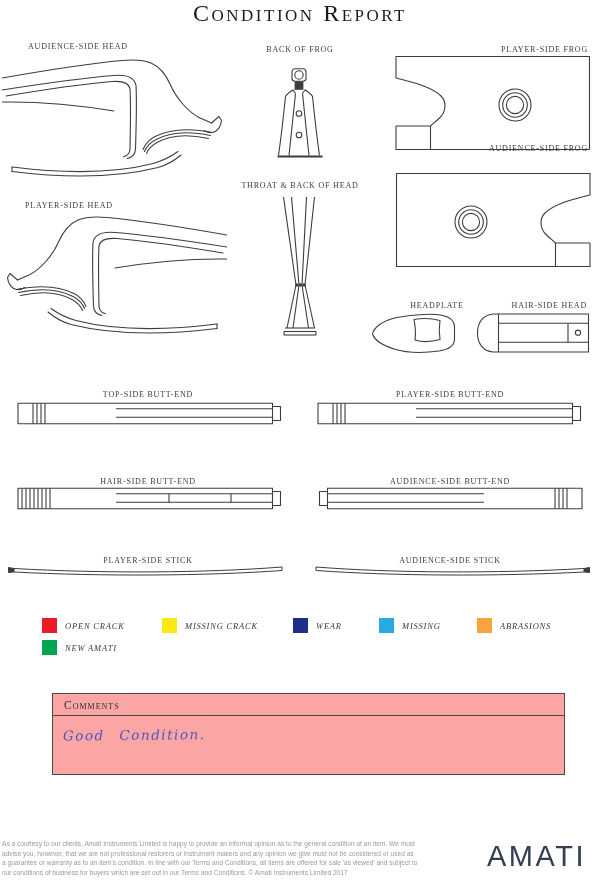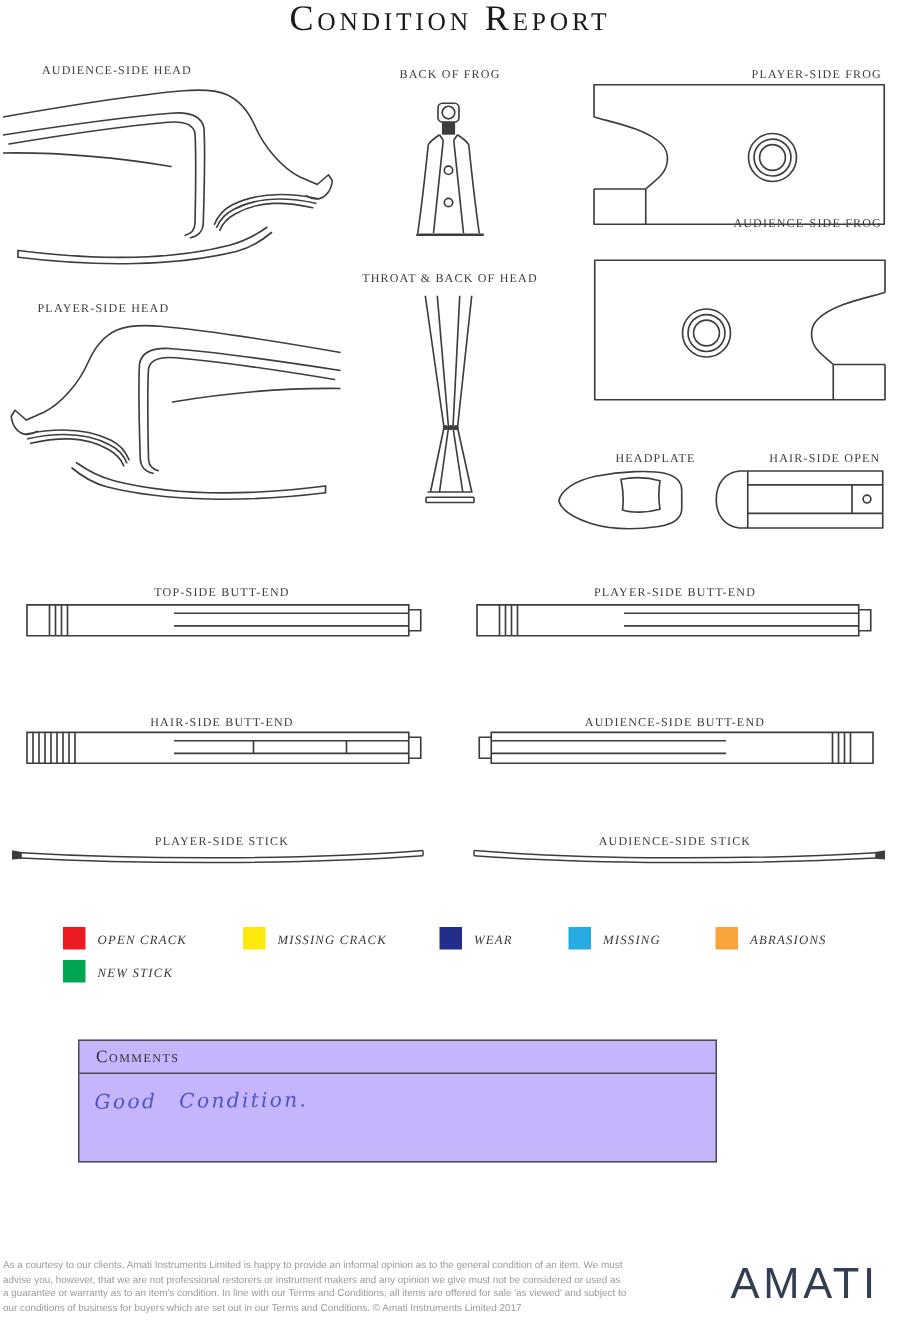--- a/index.html
+++ b/index.html
@@ -10,22 +10,22 @@
          font-size:24px;letter-spacing:2.5px;color:#1b1b1b;}
   .lbl{position:absolute;font-family:"Liberation Serif", serif;font-size:8px;
        letter-spacing:0.8px;color:#403c38;white-space:nowrap;}
   .lbl-c{text-align:center;width:200px;}
   .lbl-r{text-align:right;}
   .drawing{position:absolute;}
   svg{display:block;}
   .leg-item{position:absolute;display:flex;align-items:center;gap:8px;font-style:italic;}
   .sw{width:15px;height:15px;flex:0 0 auto;}
   .leg-txt{font-family:"Liberation Serif", serif;font-size:8.5px;letter-spacing:0.8px;color:#3c3834;white-space:nowrap;}
-  .comments{position:absolute;left:52px;top:693px;width:426px;height:82px;
-            border:1.3px solid #4a4a4a;box-sizing:border-box;background:#c4b5fd;}
+  .comments{position:absolute;left:52px;top:693px;width:513px;height:82px;
+            border:1.3px solid #4a4a4a;box-sizing:border-box;background:#fca5a5;}
   .comments-head{padding:5px 11px 4px;border-bottom:1.3px solid #4a4a4a;
                  font-variant:small-caps;font-size:11.5px;letter-spacing:1px;color:#2f2f2f;}
   .handwriting{padding:9px 10px;color:#4d55c4;font-family:"DejaVu Serif", serif;
                font-style:italic;font-size:13.5px;letter-spacing:1.5px;word-spacing:9px;
                transform:rotate(-0.6deg);}
   .disclaimer{position:absolute;left:2px;top:839px;width:465px;
               font-family:"Liberation Sans", sans-serif;font-size:6.6px;line-height:1.45;color:#9b9b9b;}
   .brand{position:absolute;left:487px;top:840px;font-family:"Liberation Sans", sans-serif;
          font-size:29px;color:#333e53;letter-spacing:2.5px;}
   .hidden-defs{position:absolute;width:0;height:0;overflow:hidden;}
@@ -96,21 +96,21 @@
 
   <div class="title">Condition Report</div>
 
   <div class="lbl" style="left:28px;top:42px;">AUDIENCE-SIDE HEAD</div>
   <div class="lbl lbl-c" style="left:200px;top:45px;">BACK OF FROG</div>
   <div class="lbl lbl-r" style="right:12px;top:45px;">PLAYER-SIDE FROG</div>
   <div class="lbl lbl-r" style="right:12px;top:144px;">AUDIENCE-SIDE FROG</div>
   <div class="lbl" style="left:14px;top:201px;padding-left:11px;">PLAYER-SIDE HEAD</div>
   <div class="lbl lbl-c" style="left:200px;top:181px;">THROAT &amp; BACK OF HEAD</div>
   <div class="lbl lbl-c" style="left:337px;top:301px;">HEADPLATE</div>
-  <div class="lbl lbl-r" style="right:13px;top:301px;">HAIR-SIDE OPEN</div>
+  <div class="lbl lbl-r" style="right:13px;top:301px;">HAIR-SIDE HEAD</div>
   <div class="lbl lbl-c" style="left:48px;top:390px;">TOP-SIDE BUTT-END</div>
   <div class="lbl lbl-c" style="left:350px;top:390px;">PLAYER-SIDE BUTT-END</div>
   <div class="lbl lbl-c" style="left:48px;top:477px;">HAIR-SIDE BUTT-END</div>
   <div class="lbl lbl-c" style="left:350px;top:477px;">AUDIENCE-SIDE BUTT-END</div>
   <div class="lbl lbl-c" style="left:48px;top:556px;">PLAYER-SIDE STICK</div>
   <div class="lbl lbl-c" style="left:350px;top:556px;">AUDIENCE-SIDE STICK</div>
 
   <div class="drawing" style="left:2px;top:57px;">
     <svg width="225" height="120" viewBox="0 0 225 120">
         <use href="#g-head"></use>
@@ -242,21 +242,21 @@
   <div class="leg-item" style="left:379px;top:618px;">
     <span class="sw" style="background-color: rgb(39, 170, 225);"></span>
     <span class="leg-txt">MISSING</span>
   </div>
   <div class="leg-item" style="left:477px;top:618px;">
     <span class="sw" style="background-color: rgb(247, 164, 60);"></span>
     <span class="leg-txt">ABRASIONS</span>
   </div>
   <div class="leg-item" style="left:42px;top:640px;">
     <span class="sw" style="background-color: rgb(0, 165, 81);"></span>
-    <span class="leg-txt">NEW STICK</span>
+    <span class="leg-txt">NEW AMATI</span>
   </div>
 
   <div class="comments">
     <div class="comments-head">Comments</div>
     <div class="handwriting">Good Condition.</div>
   </div>
 
   <div class="disclaimer">
     <div>As a courtesy to our clients, Amati Instruments Limited is happy to provide an informal opinion as to the general condition of an item. We must</div>
     <div>advise you, however, that we are not professional restorers or instrument makers and any opinion we give must not be considered or used as</div>

